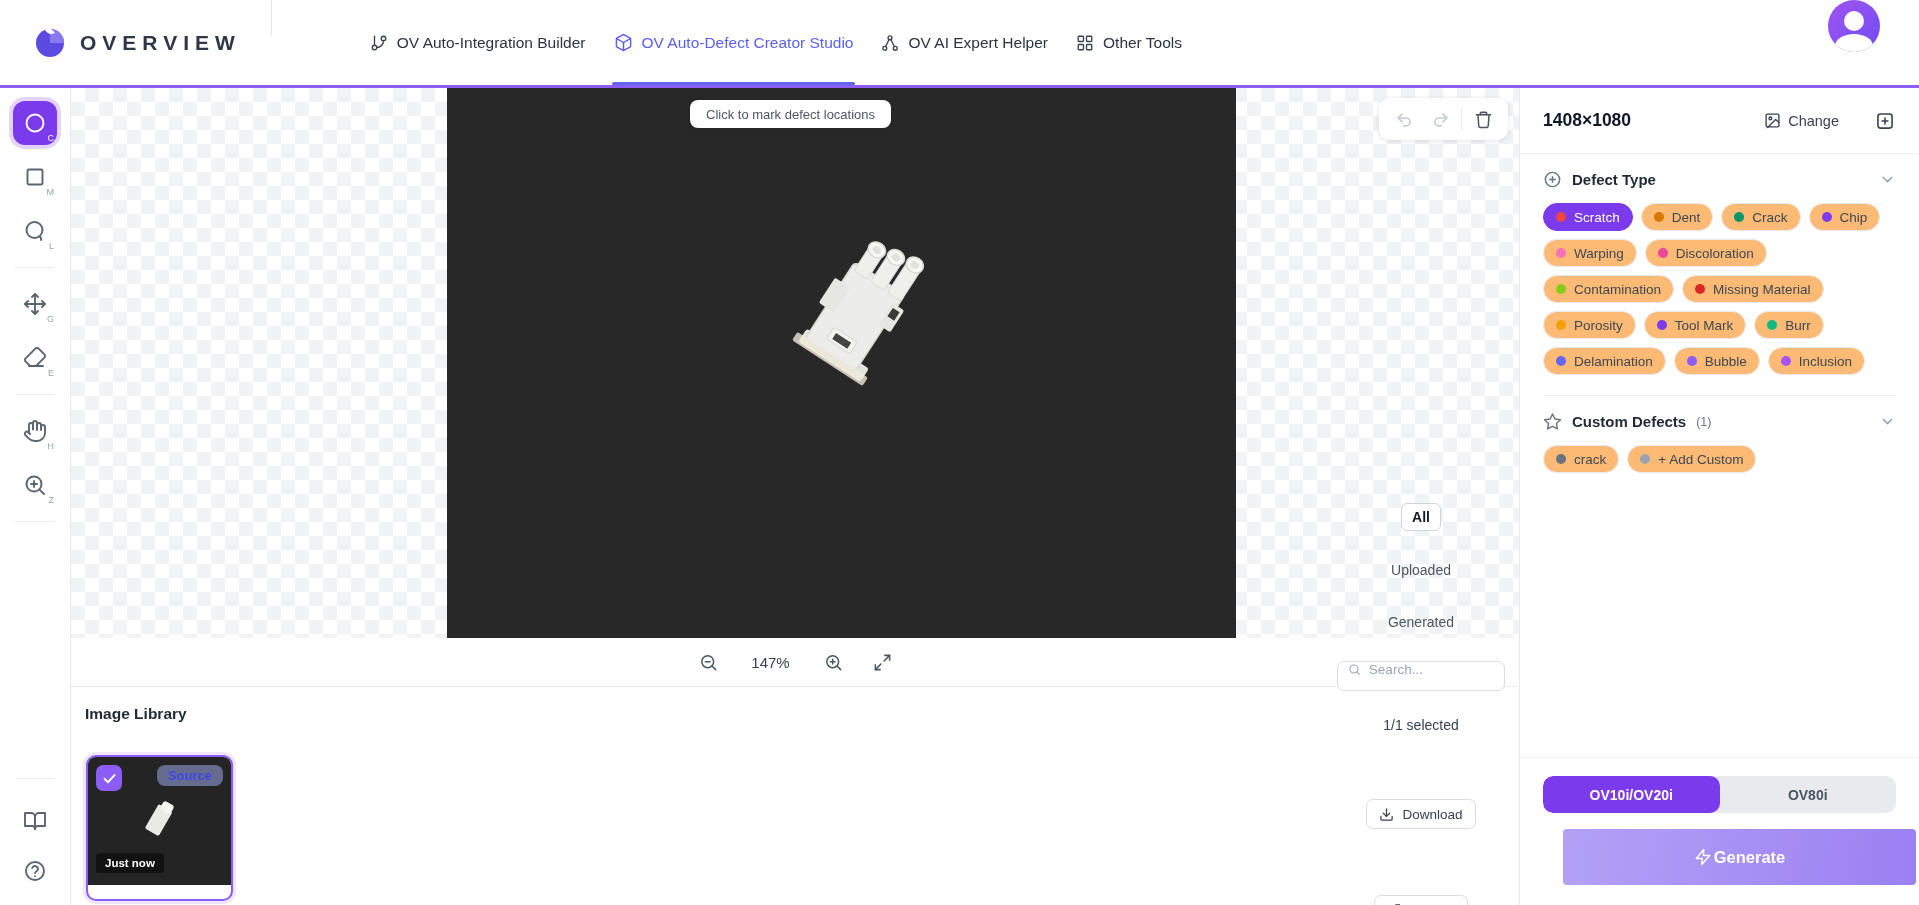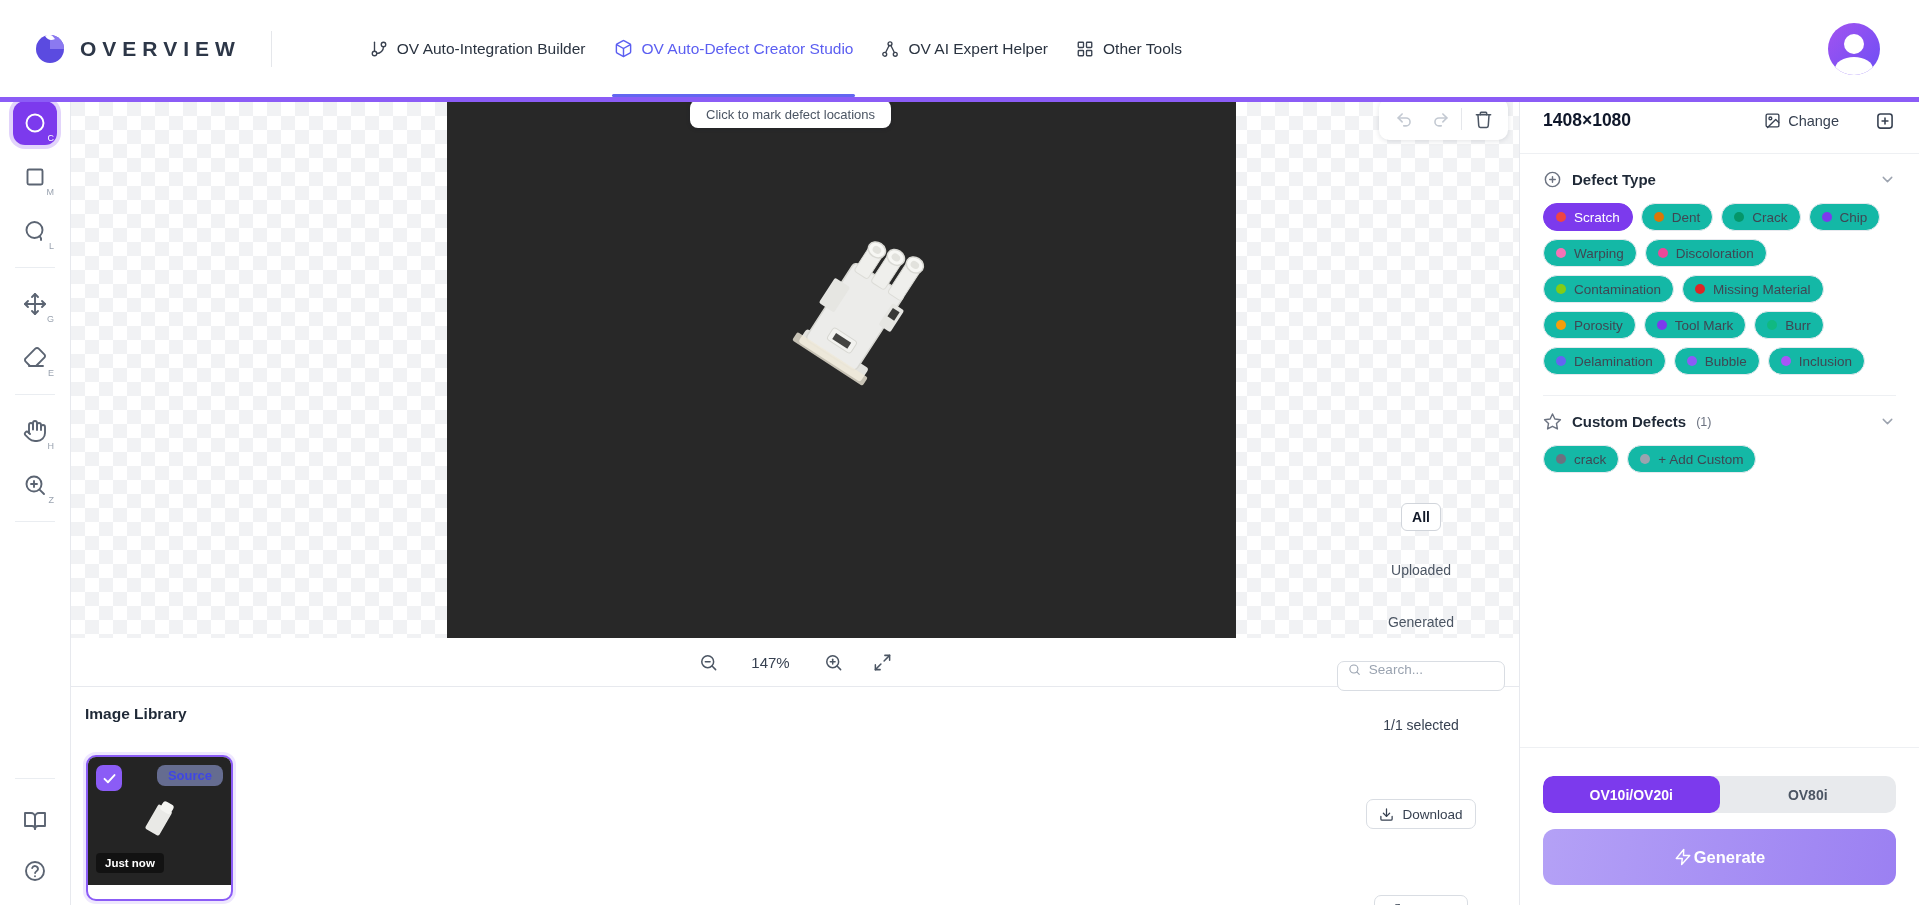--- a/index.html
+++ b/index.html
@@ -1,21 +1,21 @@
 <!DOCTYPE html>
 <html><head>
 <meta charset="utf-8">
 <style>
   * { margin:0; padding:0; box-sizing:border-box; }
   html,body { width:1919px; height:905px; }
   body { font-family:"Liberation Sans", sans-serif; background:#fff; position:relative; overflow:hidden; color:#2a3340; }
   svg { display:block; }
 
   
-  .navbar { position:absolute; top:0; left:0; width:1919px; height:102px; background:#fff; border-bottom:5px solid #8b5cf6; display:flex; align-items:center; z-index:10; }
+  .navbar { position:absolute; top:0; left:0; width:1919px; height:88px; background:#fff; border-bottom:3px solid #8b5cf6; display:flex; z-index:10; }
   .brand { display:flex; align-items:center; margin-left:35px; }
   .brand-text { font-size:21px; font-weight:700; letter-spacing:6px; color:#2d3748; margin-left:15px; }
   .nav-divider { width:1px; height:36px; background:#e5e7eb; margin-left:30px; }
   .nav-tabs { display:flex; align-items:stretch; height:100%; margin-left:98px; gap:28px; }
   .nav-tab { display:flex; align-items:center; gap:9px; font-size:15.5px; color:#2a3340; cursor:pointer; position:relative; }
   .nav-tab svg { color:#3a4250; }
   .nav-tab.active { color:#5b5ef1; }
   .nav-tab.active svg { color:#5b5ef1; }
   .nav-tab.active::after { content:""; position:absolute; left:-2px; right:-2px; bottom:0; height:3px; background:#6366f1; border-radius:2px; }
   .avatar { margin-left:auto; margin-right:39px; width:52px; height:52px; border-radius:50%; background:linear-gradient(135deg,#a253f0,#6d4ef5); position:relative; overflow:hidden; cursor:pointer; }
@@ -80,29 +80,29 @@
   .rp-res { font-size:17.5px; font-weight:700; color:#0f172a; }
   .rp-header-right { margin-left:auto; display:flex; align-items:center; gap:35px; }
   .change-btn { display:flex; align-items:center; gap:7px; border:none; background:transparent; font-size:14.5px; color:#374151; cursor:pointer; }
   .addpanel-btn { width:22px; height:22px; border:none; background:transparent; color:#374151; cursor:pointer; display:flex; align-items:center; justify-content:center; }
   .rp-section { padding:16px 23px 0 23px; }
   .section-head { display:flex; align-items:center; gap:10px; cursor:pointer; }
   .section-title { font-size:15px; font-weight:700; color:#1f2937; }
   .section-count { font-size:12.5px; color:#6b7280; }
   .section-head .chev { margin-left:auto; color:#9ca3af; }
   .chips { display:flex; flex-wrap:wrap; gap:8px 8px; margin-top:14px; }
-  .chip { display:inline-flex; align-items:center; gap:8px; height:28px; padding:0 12px; border-radius:14px; background:#14b8a6; border:1px solid #e7e9ee; font-size:13.5px; color:#3f4753; cursor:pointer; font-family:"Liberation Sans",sans-serif; }
+  .chip { display:inline-flex; align-items:center; gap:8px; height:28px; padding:0 12px; border-radius:14px; background:#fdba74; border:1px solid #e7e9ee; font-size:13.5px; color:#3f4753; cursor:pointer; font-family:"Liberation Sans",sans-serif; }
   .chip .dot { width:10px; height:10px; border-radius:50%; flex:none; }
   .chip.selected { background:#7c3aed; border-color:#7c3aed; color:#fff; }
   .rp-divider { height:1px; background:#eef0f3; margin-top:20px; }
-  .rp-bottom { position:absolute; left:0; right:0; bottom:0; padding:28px 23px 20px 23px; border-top:1px solid #eef0f3; }
+  .rp-bottom { position:absolute; left:0; right:0; bottom:0; padding:18px 23px 20px 23px; border-top:1px solid #eef0f3; }
   .device-toggle { display:flex; height:37px; background:#e8eaed; border-radius:10px; overflow:hidden; }
   .device-seg { flex:1; display:flex; align-items:center; justify-content:center; font-size:14px; font-weight:700; color:#4b5563; border:none; background:transparent; cursor:pointer; border-radius:10px; font-family:"Liberation Sans",sans-serif; }
   .device-seg.selected { background:#7c3aed; color:#fff; }
-  .generate-btn { margin-top:16px; width:100%; height:56px; border:none; border-radius:12px; background:linear-gradient(100deg,#b4a1f6 0%,#9b80f2 100%); color:#fff; font-size:16.5px; font-weight:700; display:flex; align-items:center; justify-content:center; gap:2px; cursor:pointer; font-family:"Liberation Sans",sans-serif; }
+  .generate-btn { margin-top:16px; width:100%; height:56px; border:none; border-radius:4px; background:linear-gradient(100deg,#b4a1f6 0%,#9b80f2 100%); color:#fff; font-size:16.5px; font-weight:700; display:flex; align-items:center; justify-content:center; gap:2px; cursor:pointer; font-family:"Liberation Sans",sans-serif;margin-left:20px; }
 </style>
 </head>
 <body>
 
 <header class="navbar">
   <div class="brand">
     <svg width="30" height="30" viewBox="0 0 30 30">
       <circle cx="15" cy="15" r="14" fill="#5b4be0"></circle>
       <path d="M15 1 A14 14 0 0 1 29 15 L15 15 Z" fill="#8b79f0"></path>
       <path d="M10 2 q4 6 10 3 l-3 -3.6 q-4 -1.8 -7 .6z" fill="#ffffff"></path>

